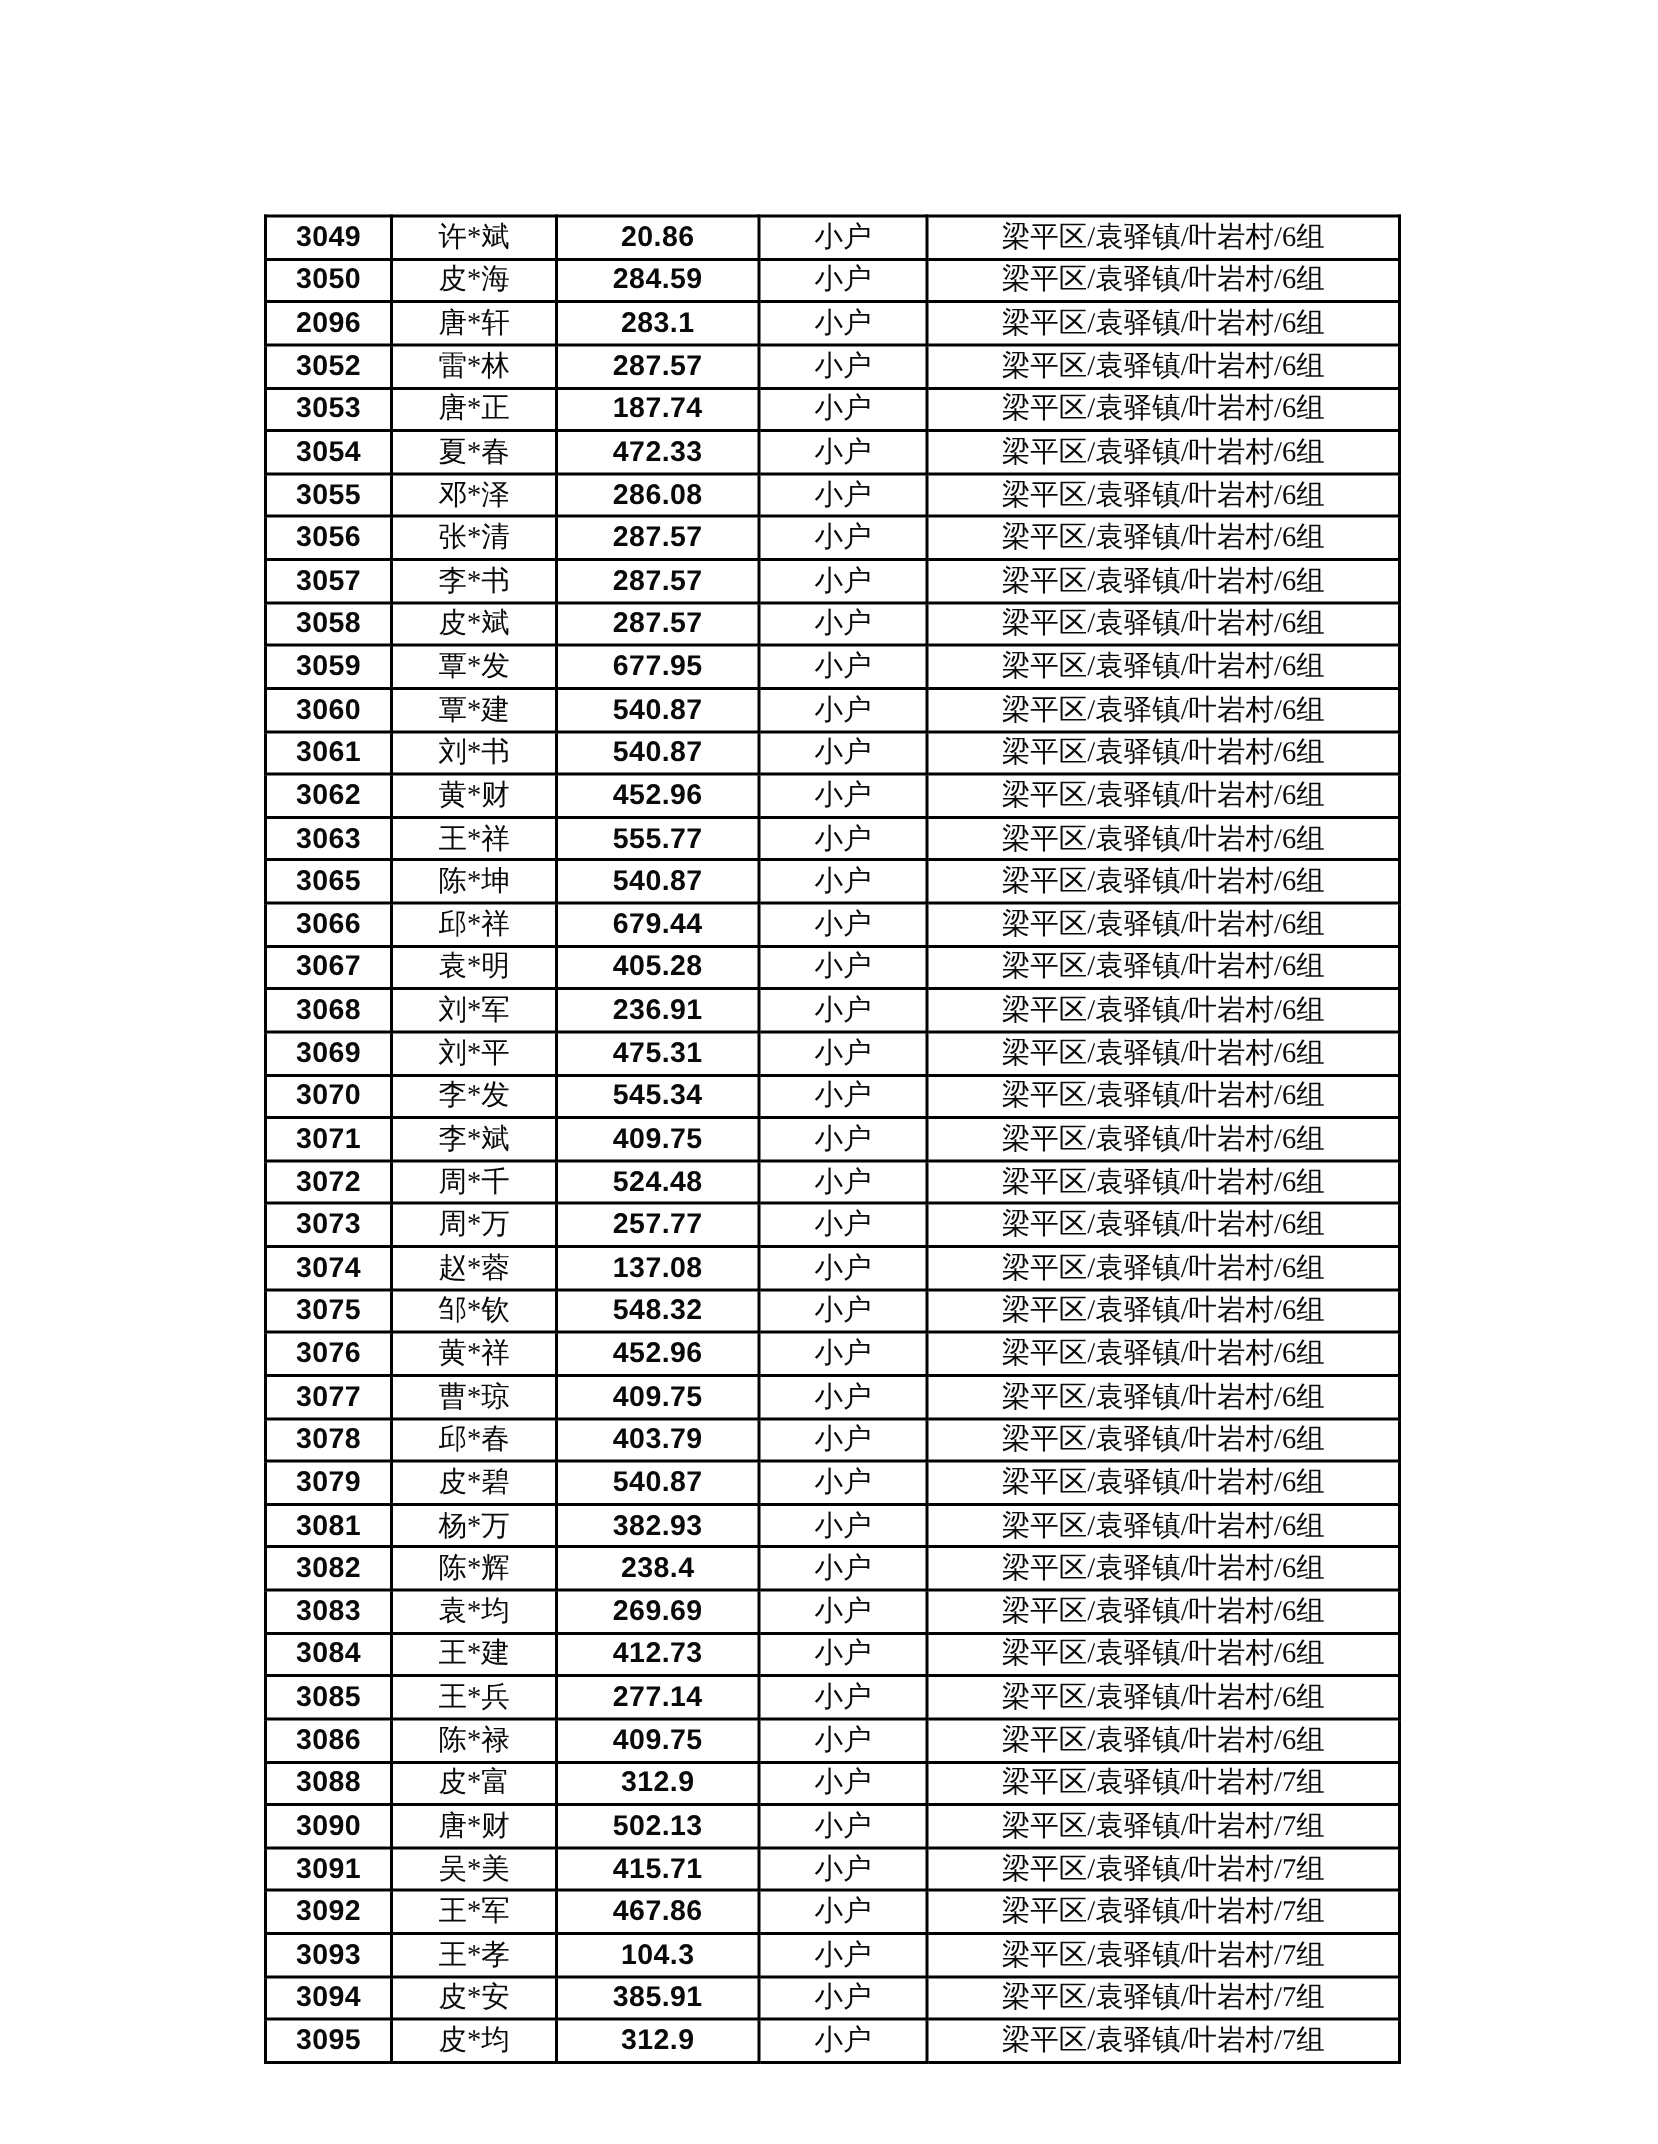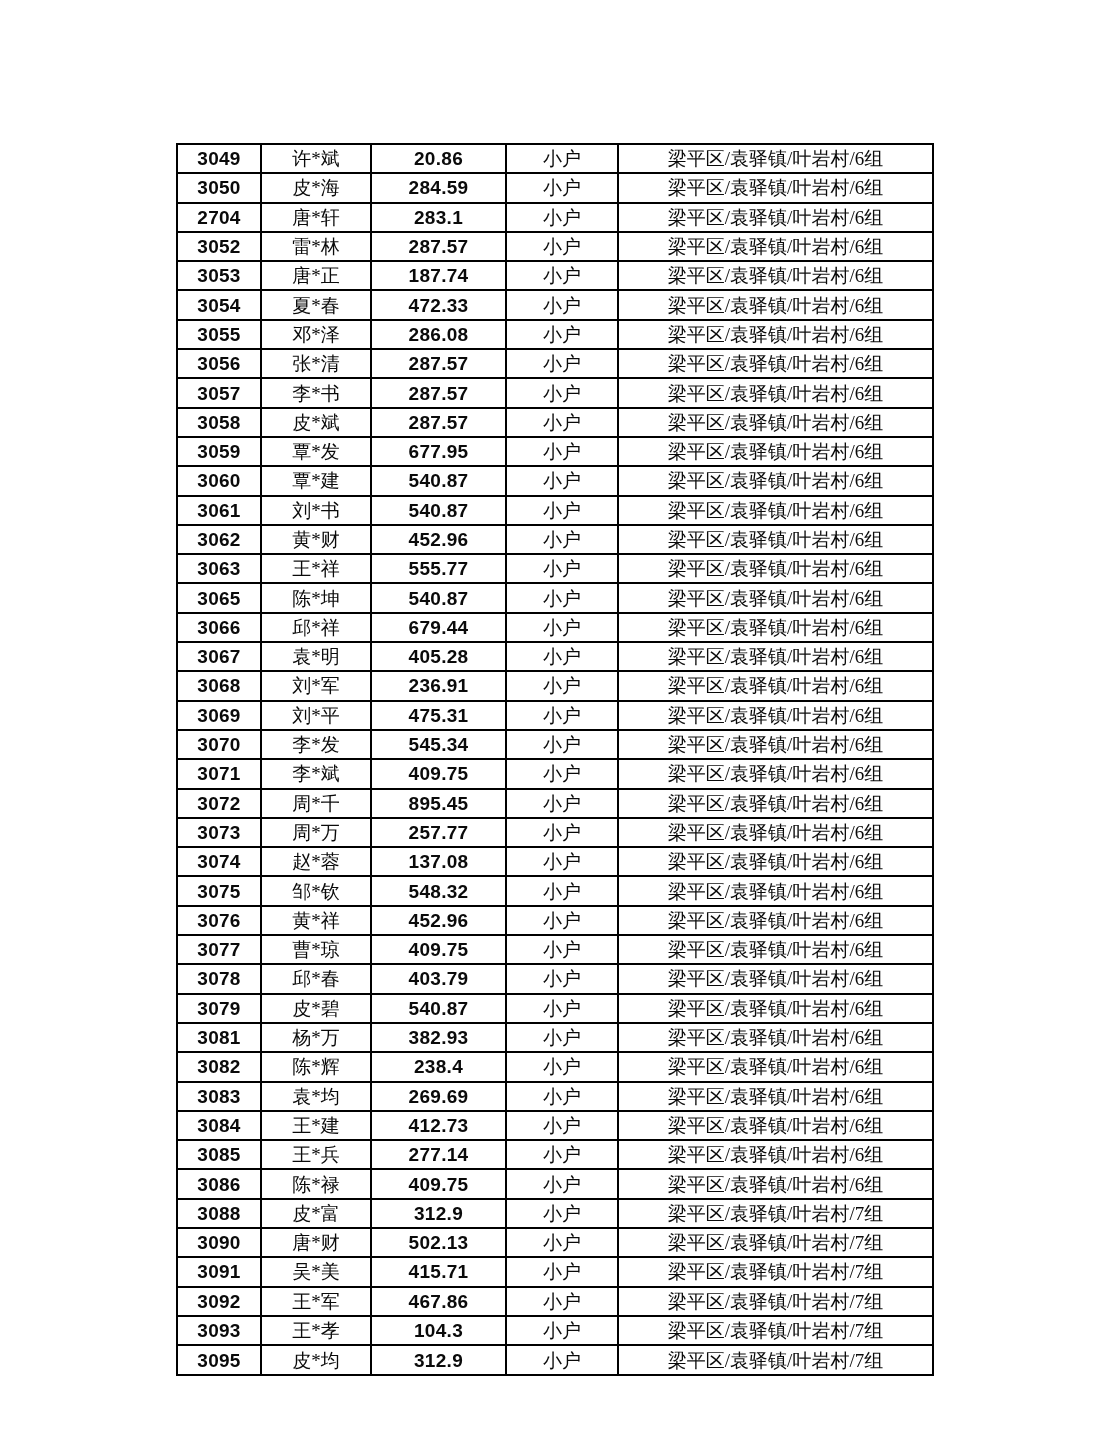--- a/index.html
+++ b/index.html
@@ -66,21 +66,21 @@
     <td class="c-cjk">梁平区/袁驿镇/叶岩村/6组</td>
   </tr>
         <tr>
     <td class="c-num">3050</td>
     <td class="c-cjk">皮*海</td>
     <td class="c-num">284.59</td>
     <td class="c-cjk">小户</td>
     <td class="c-cjk">梁平区/袁驿镇/叶岩村/6组</td>
   </tr>
         <tr>
-    <td class="c-num">2704</td>
+    <td class="c-num">2096</td>
     <td class="c-cjk">唐*轩</td>
     <td class="c-num">283.1</td>
     <td class="c-cjk">小户</td>
     <td class="c-cjk">梁平区/袁驿镇/叶岩村/6组</td>
   </tr>
         <tr>
     <td class="c-num">3052</td>
     <td class="c-cjk">雷*林</td>
     <td class="c-num">287.57</td>
     <td class="c-cjk">小户</td>
@@ -208,21 +208,21 @@
         <tr>
     <td class="c-num">3071</td>
     <td class="c-cjk">李*斌</td>
     <td class="c-num">409.75</td>
     <td class="c-cjk">小户</td>
     <td class="c-cjk">梁平区/袁驿镇/叶岩村/6组</td>
   </tr>
         <tr>
     <td class="c-num">3072</td>
     <td class="c-cjk">周*千</td>
-    <td class="c-num">895.45</td>
+    <td class="c-num">524.48</td>
     <td class="c-cjk">小户</td>
     <td class="c-cjk">梁平区/袁驿镇/叶岩村/6组</td>
   </tr>
         <tr>
     <td class="c-num">3073</td>
     <td class="c-cjk">周*万</td>
     <td class="c-num">257.77</td>
     <td class="c-cjk">小户</td>
     <td class="c-cjk">梁平区/袁驿镇/叶岩村/6组</td>
   </tr>
@@ -335,20 +335,27 @@
     <td class="c-num">3092</td>
     <td class="c-cjk">王*军</td>
     <td class="c-num">467.86</td>
     <td class="c-cjk">小户</td>
     <td class="c-cjk">梁平区/袁驿镇/叶岩村/7组</td>
   </tr>
         <tr>
     <td class="c-num">3093</td>
     <td class="c-cjk">王*孝</td>
     <td class="c-num">104.3</td>
+    <td class="c-cjk">小户</td>
+    <td class="c-cjk">梁平区/袁驿镇/叶岩村/7组</td>
+  </tr>
+        <tr>
+    <td class="c-num">3094</td>
+    <td class="c-cjk">皮*安</td>
+    <td class="c-num">385.91</td>
     <td class="c-cjk">小户</td>
     <td class="c-cjk">梁平区/袁驿镇/叶岩村/7组</td>
   </tr>
         <tr>
     <td class="c-num">3095</td>
     <td class="c-cjk">皮*均</td>
     <td class="c-num">312.9</td>
     <td class="c-cjk">小户</td>
     <td class="c-cjk">梁平区/袁驿镇/叶岩村/7组</td>
   </tr>

